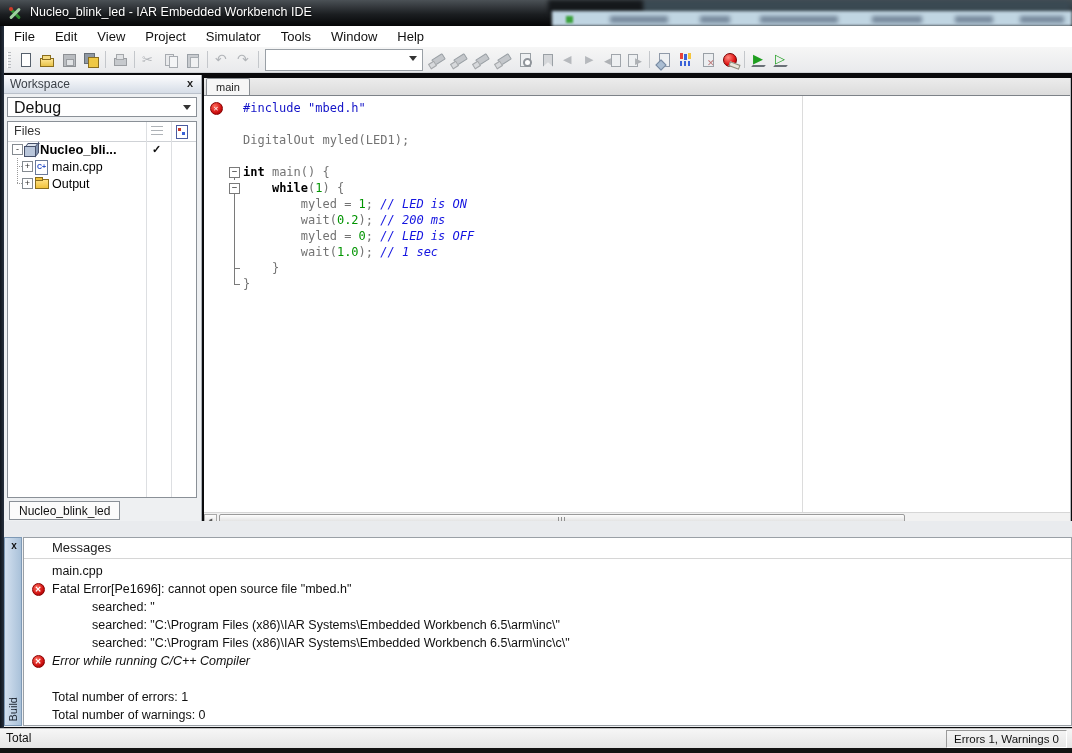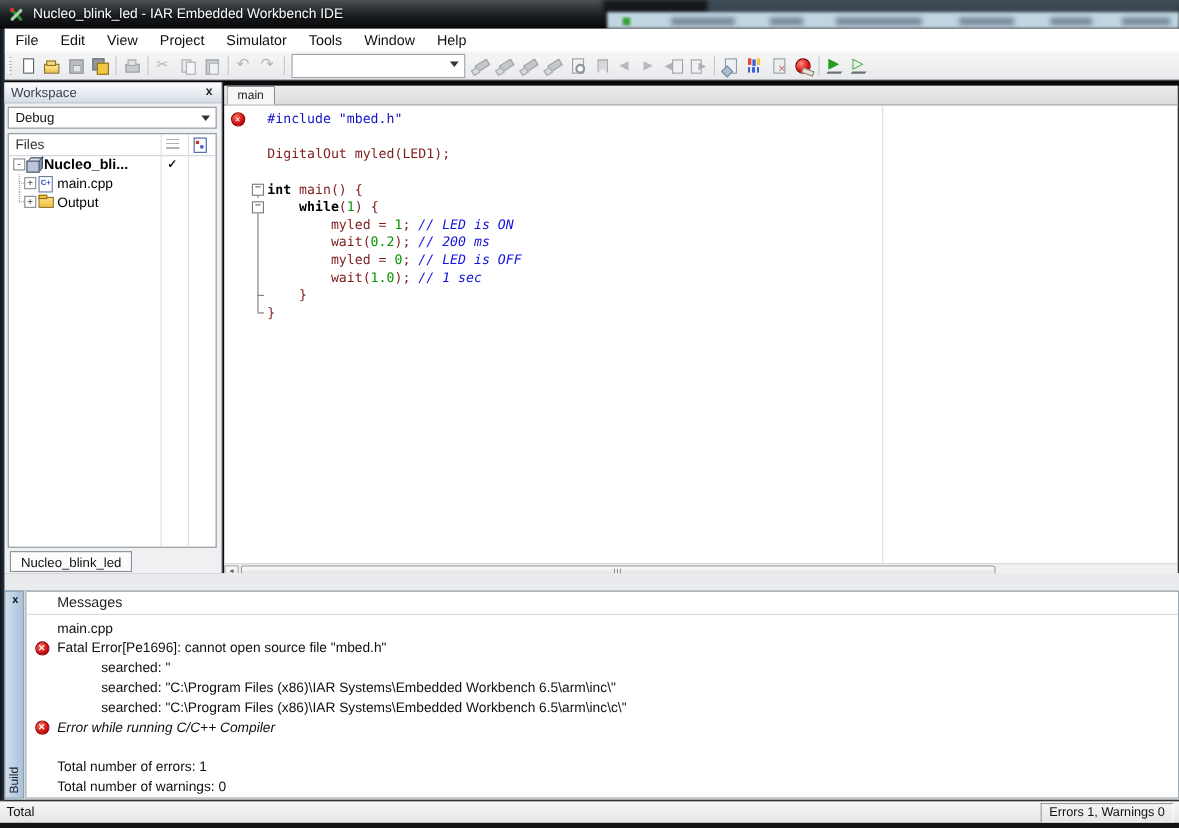--- a/index.html
+++ b/index.html
@@ -81,21 +81,21 @@
   .tcombo-arrow:before{content:"";border:4px solid transparent;border-top:5px solid #333;margin-top:4px}
   
   .left-edge{position:absolute;left:0;top:26px;width:4px;height:727px;background:linear-gradient(90deg,#10151d,#27313f)}
   
   .ws{position:absolute;left:4px;top:75px;width:198px;height:446px;background:#eef0f2;border-right:1px solid #aab0b6;box-sizing:border-box}
   .ws-header{height:18px;background:linear-gradient(#fdfdfe,#d6dde7);border-bottom:1px solid #b9c0ca;
     font-size:12px;color:#3c4148;line-height:18px;padding-left:6px;position:relative}
   .ws-close{position:absolute;right:4px;top:1px;width:14px;height:14px;font-size:11px;color:#222;
     text-align:center;line-height:14px;font-weight:bold}
   .ws-combo{position:absolute;left:3px;top:22px;right:4px;height:20px;background:#fff;border:1px solid #8a9097;
-    font-size:12px;color:#111;line-height:19px;padding-left:6px;box-sizing:border-box}
+    font-size:16px;color:#111;line-height:19px;padding-left:6px;box-sizing:border-box}
   .ws-combo-arrow{position:absolute;right:2px;top:2px;width:15px;height:14px;display:flex;align-items:center;justify-content:center}
   .ws-combo-arrow:before{content:"";border:4px solid transparent;border-top:5px solid #333;margin-top:4px}
   .files-box{position:absolute;left:3px;top:46px;right:4px;bottom:23px;background:#fff;border:1px solid #8a9097;overflow:hidden}
   .files-head{height:19px;border-bottom:1px solid #cfd2d6;font-size:12.5px;color:#333;line-height:19px;padding-left:6px}
   .colline{position:absolute;top:0;bottom:0;width:1px;background:#dddfe2}
   .cl1{left:138px}.cl2{left:163px}
   .hdr-ic1{position:absolute;left:143px;top:4px;width:12px;height:11px;
     background:repeating-linear-gradient(#9aa0a6 0 1px,transparent 1px 4px);opacity:.8}
   .hdr-ic2{position:absolute;left:168px;top:3px;width:10px;height:12px;background:#fff;border:1px solid #4a5aa0}
   .hdr-ic2:before{content:"";position:absolute;left:1px;top:2px;width:3px;height:3px;background:#c83a2a}
@@ -128,21 +128,21 @@
   .ed-tabs{position:absolute;left:0;top:0;right:0;height:17px;background:linear-gradient(#ececec,#dcdcdc);border-bottom:1px solid #7d8288}
   .ed-tab{position:absolute;left:2px;bottom:0;height:16px;background:#f6f6f6;border:1px solid #8a8f94;border-bottom:none;
     border-radius:2px 2px 0 0;font-size:11px;color:#222;line-height:16px;padding:0 9px}
   .ed-content{position:absolute;left:0;top:18px;right:0;bottom:14px;background:#fff;overflow:hidden}
   .marginline{position:absolute;left:598px;top:0;bottom:0;width:1px;background:#dcdcdc}
   .code{position:absolute;left:0;top:4px;right:0;font-family:"DejaVu Sans Mono",monospace;font-size:12px}
   .cl{height:16px;display:flex;align-items:center}
   .g1{width:24px;flex:0 0 24px;display:flex;align-items:center;justify-content:center}
   .g2{width:15px;flex:0 0 15px;position:relative;height:16px}
   .ct{white-space:pre}
-  .pl{color:#7f1d1d}.kw{color:#000;font-weight:bold}.num{color:#009400}
+  .pl{color:#737373}.kw{color:#000;font-weight:bold}.num{color:#009400}
   .com{color:#1414e0;font-style:italic}.pp{color:#1414c8}
   .err-dot{width:13px;height:13px;border-radius:50%;flex:0 0 13px;
     background:radial-gradient(circle at 35% 30%,#ff6a5a,#cf1010 62%,#7a0000);
     color:#fff;font-size:8px;font-weight:bold;display:flex;align-items:center;justify-content:center;
     border:1px solid #8a0000;box-sizing:border-box}
   .fbox{position:absolute;left:1px;top:3px;width:9px;height:9px;border:1px solid #7a7a7a;background:#fff;
     font-size:9px;line-height:7px;text-align:center;color:#333;box-sizing:content-box}
   .fvb{position:absolute;left:6px;top:14px;bottom:0;width:1px;background:#7a7a7a}
   .fvl{position:absolute;left:6px;top:0;bottom:0;width:1px;background:#7a7a7a}
   .fvh{position:absolute;left:6px;top:0;height:8px;width:1px;background:#7a7a7a}

